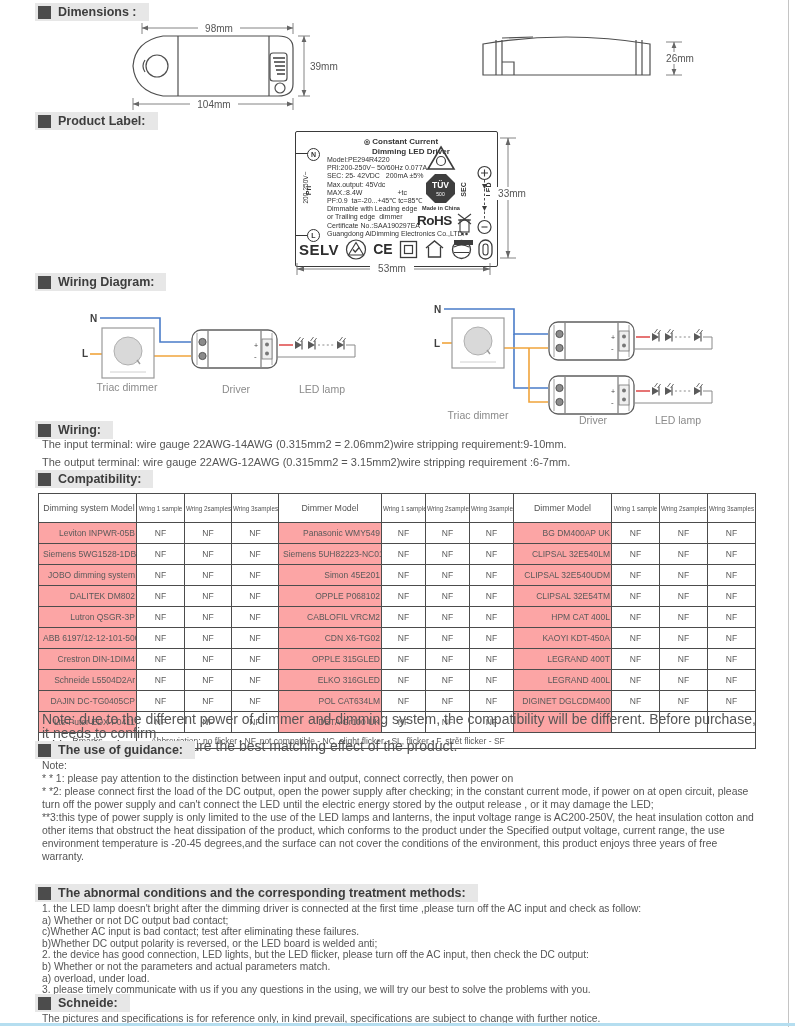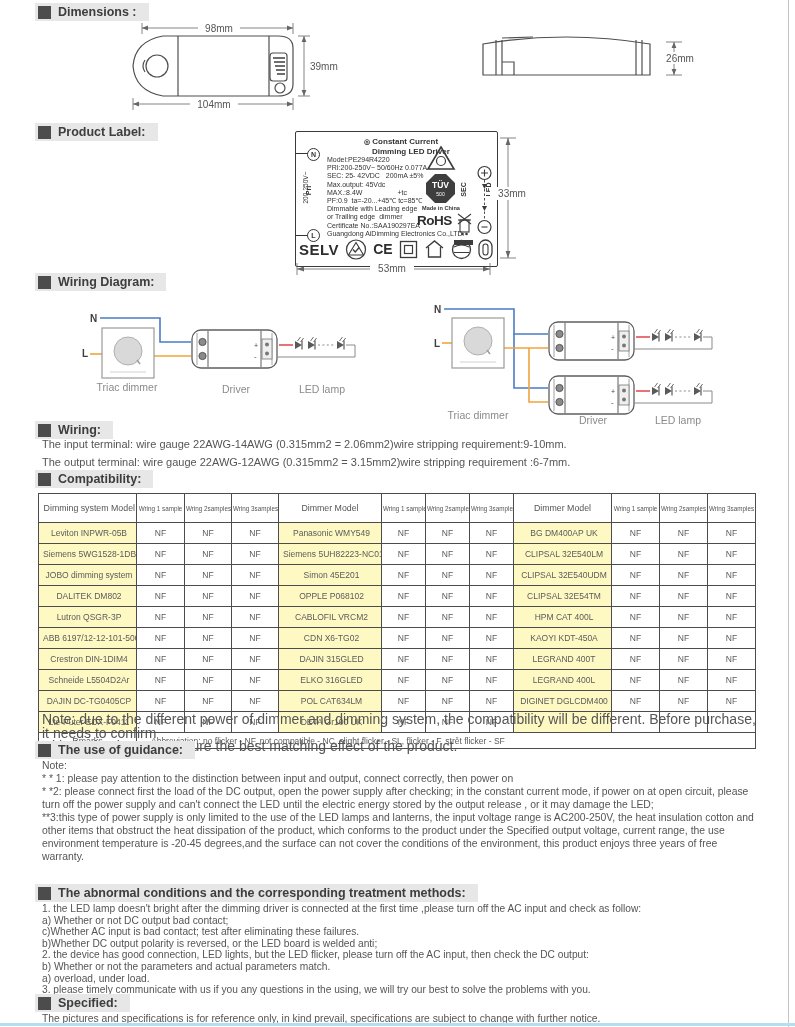--- a/index.html
+++ b/index.html
@@ -21,24 +21,24 @@
   .wiring-text p{margin:0 0 6px 0;}
   .note-text{left:42px;width:715px;font-size:14px;line-height:13.5px;color:#555;}
   .guide-text{left:42px;width:716px;font-size:10.4px;line-height:13px;color:#555;}
   .abn-text{left:42px;width:716px;font-size:10.2px;line-height:11.6px;color:#555;}
   .stmt-text{left:42px;width:716px;font-size:10.3px;color:#555;}
   
   table.compat{position:absolute;left:38px;top:493px;border-collapse:collapse;table-layout:fixed;width:717px;}
   table.compat th,table.compat td{border:1px solid #4c4c4c;overflow:hidden;white-space:nowrap;}
   table.compat th{height:26px;font-weight:normal;color:#555;background:#fff;}
   table.compat th.col-model{font-size:8.8px;}
-  table.compat th.col-model:first-child{text-align:right;padding-left:4px;}
+  table.compat th.col-model:first-child{text-align:center;padding-left:4px;}
   table.compat th.col-w{font-size:6.3px;}
   table.compat td{height:18px;font-size:8.5px;color:#5a5a5a;text-align:center;}
-  table.compat td.model-cell{background:#fef9c3;text-align:center;padding-left:4px;}
+  table.compat td.model-cell{background:#fca5a5;text-align:right;padding-left:4px;}
   table.compat td.remarks-text{text-align:left;padding-left:14px;font-size:8.5px;height:13px;background:#fff;}
   table.compat td.remarks-lab{text-align:center;font-size:8.8px;height:13px;}
   
   .plabel{left:295px;top:131px;width:201px;height:134px;border:1.5px solid #3a3a3a;border-radius:2px;background:#fff;}
   .plabel .hdr{position:absolute;left:68px;top:5px;width:128px;font-size:8px;font-weight:bold;color:#333;line-height:1.3;}
   .plabel .specs{position:absolute;left:31px;top:24px;font-size:7px;line-height:8.2px;color:#333;}
   .plabel .specs p{margin:0;white-space:pre;}
   .term{position:absolute;width:11px;height:11px;border:1px solid #333;border-radius:50%;
         font-size:7px;font-weight:bold;color:#333;display:flex;align-items:center;justify-content:center;background:#fff;}
   .vtxt{position:absolute;transform:rotate(-90deg);transform-origin:center;font-size:6.5px;color:#333;white-space:nowrap;}
@@ -151,21 +151,21 @@
     <line class="draw-stroke" x1="24" y1="10" x2="55" y2="9" stroke-width="0.8"></line>
 
     <line class="dim-stroke" x1="196" y1="14" x2="196" y2="47"></line>
     <path d="M196,14 l-2.4,6 h4.8 Z M196,47 l-2.4,-6 h4.8 Z" fill="#666"></path>
     <line class="dim-stroke" x1="188" y1="14" x2="204" y2="14"></line>
     <line class="dim-stroke" x1="188" y1="47" x2="204" y2="47"></line>
     <rect x="182" y="24" width="40" height="12" fill="#fff"></rect>
     <text class="dim-label" x="202" y="34" text-anchor="middle">26mm</text>
   </svg>
 
-  <div class="sec-h" style="top:123px">
+  <div class="sec-h" style="top:112px">
     <span class="bullet"></span>
     <span>Product Label:</span>
   </div>
 
   <div class="abs plabel">
     <div class="hdr">
       <span style="font-size:7px;">◎</span>
       <span>Constant Current</span><br>
       <span style="margin-left:8px;">Dimming LED  Driver</span>
     </div>
@@ -429,21 +429,21 @@
           <td class="model-cell">KAOYI KDT-450A</td>
           <td>NF</td>
           <td>NF</td>
           <td>NF</td>
         </tr>
         <tr>
           <td class="model-cell">Crestron  DIN-1DIM4</td>
           <td>NF</td>
           <td>NF</td>
           <td>NF</td>
-          <td class="model-cell">DAJIN  315GLED</td>
+          <td class="model-cell">OPPLE  315GLED</td>
           <td>NF</td>
           <td>NF</td>
           <td>NF</td>
           <td class="model-cell">LEGRAND  400T</td>
           <td>NF</td>
           <td>NF</td>
           <td>NF</td>
         </tr>
         <tr>
           <td class="model-cell">Schneide  L5504D2Ar</td>
@@ -520,19 +520,19 @@
       <p>c)Whether AC input is bad contact; test after eliminating these failures.</p>
       <p>b)Whether DC output polarity is reversed, or the LED board is welded anti;</p>
       <p>2. the device has good connection, LED lights, but the LED flicker, please turn off the AC input, then check the DC output:</p>
       <p>b) Whether or not the parameters and actual parameters match.</p>
       <p>a) overload, under load.</p>
       <p>3. please timely communicate with us if you any questions in the using, we will try our best to solve the problems with you.</p>
     </div>
 
   <div class="sec-h" style="top:994px">
     <span class="bullet"></span>
-    <span>Specified:</span>
+    <span>Schneide:</span>
   </div>
   <div class="abs stmt-text" style="top:1013px">The pictures and specifications is for reference only, in kind prevail, specifications are subject to change with further notice.</div>
 
   <div class="abs right-edge"></div>
   <div class="abs bottom-edge"></div>
 </div>
 
 </body></html>

